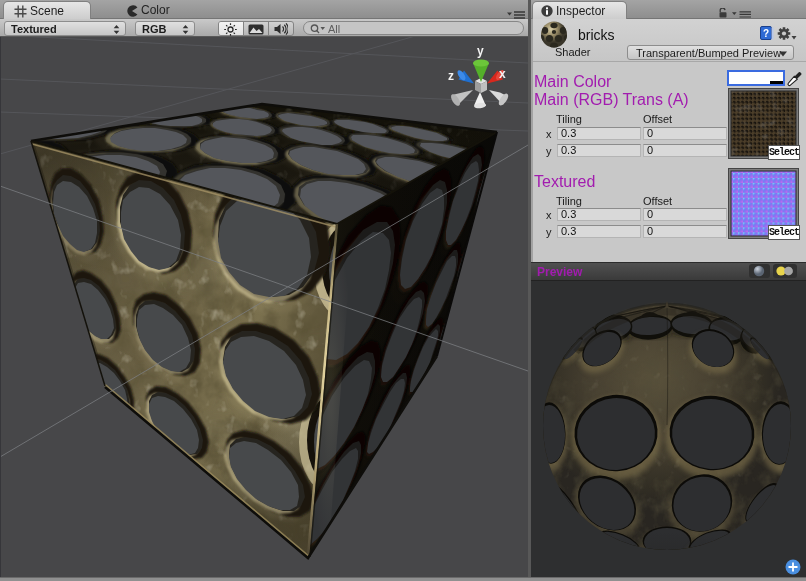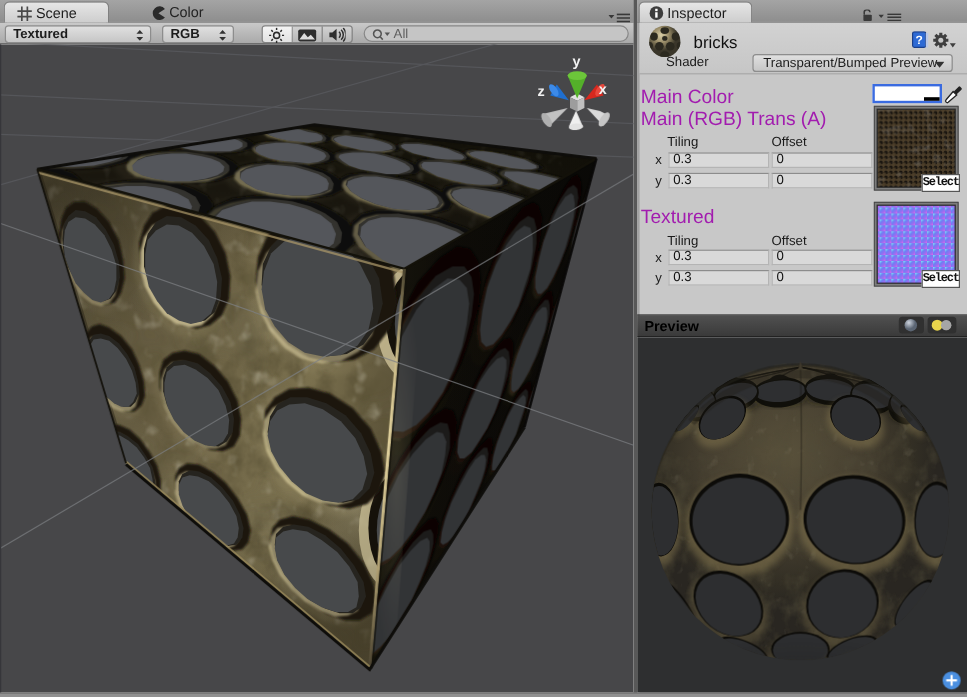--- a/index.html
+++ b/index.html
@@ -576,21 +576,21 @@
 <span class="abs sm" style="left:556px;top:195px">Tiling</span>
 <span class="abs sm" style="left:643px;top:195px">Offset</span>
 <span class="abs sm" style="left:546px;top:209px">x</span>
 <span class="abs sm" style="left:546px;top:226px">y</span>
 <div class="abs fld" style="left:557px;top:208px;width:84px;height:13px"><span style="padding-left:3px">0.3</span></div>
 <div class="abs fld" style="left:643px;top:208px;width:84px;height:13px"><span style="padding-left:3px">0</span></div>
 <div class="abs fld" style="left:557px;top:225px;width:84px;height:13px"><span style="padding-left:3px">0.3</span></div>
 <div class="abs fld" style="left:643px;top:225px;width:84px;height:13px"><span style="padding-left:3px">0</span></div>
 
 <div class="abs" style="left:531px;top:262px;width:275px;height:19px;background:linear-gradient(#505050,#3a3a3a);border-top:1px solid #2c2c2c;border-bottom:1px solid #222"></div>
-<span class="abs" style="left:537px;top:265px;font-size:12px;font-weight:bold;color:#000000">Preview</span>
+<span class="abs" style="left:537px;top:265px;font-size:12px;font-weight:bold;color:#a21caf">Preview</span>
 <div class="abs" style="left:749px;top:264px;width:21px;height:14px;background:#303030;border-radius:3px">
  <svg class="abs" style="left:4px;top:1px" width="12" height="12" viewBox="0 0 12 12">
       <defs>
         <radialGradient id="pbg" cx="0.35" cy="0.3">
           <stop offset="0" stop-color="#cdd4de"></stop>
           <stop offset="1" stop-color="#5b6573"></stop>
         </radialGradient>
       </defs>
       <circle cx="6" cy="6" r="5.2" fill="url(#pbg)"></circle>
     </svg>

